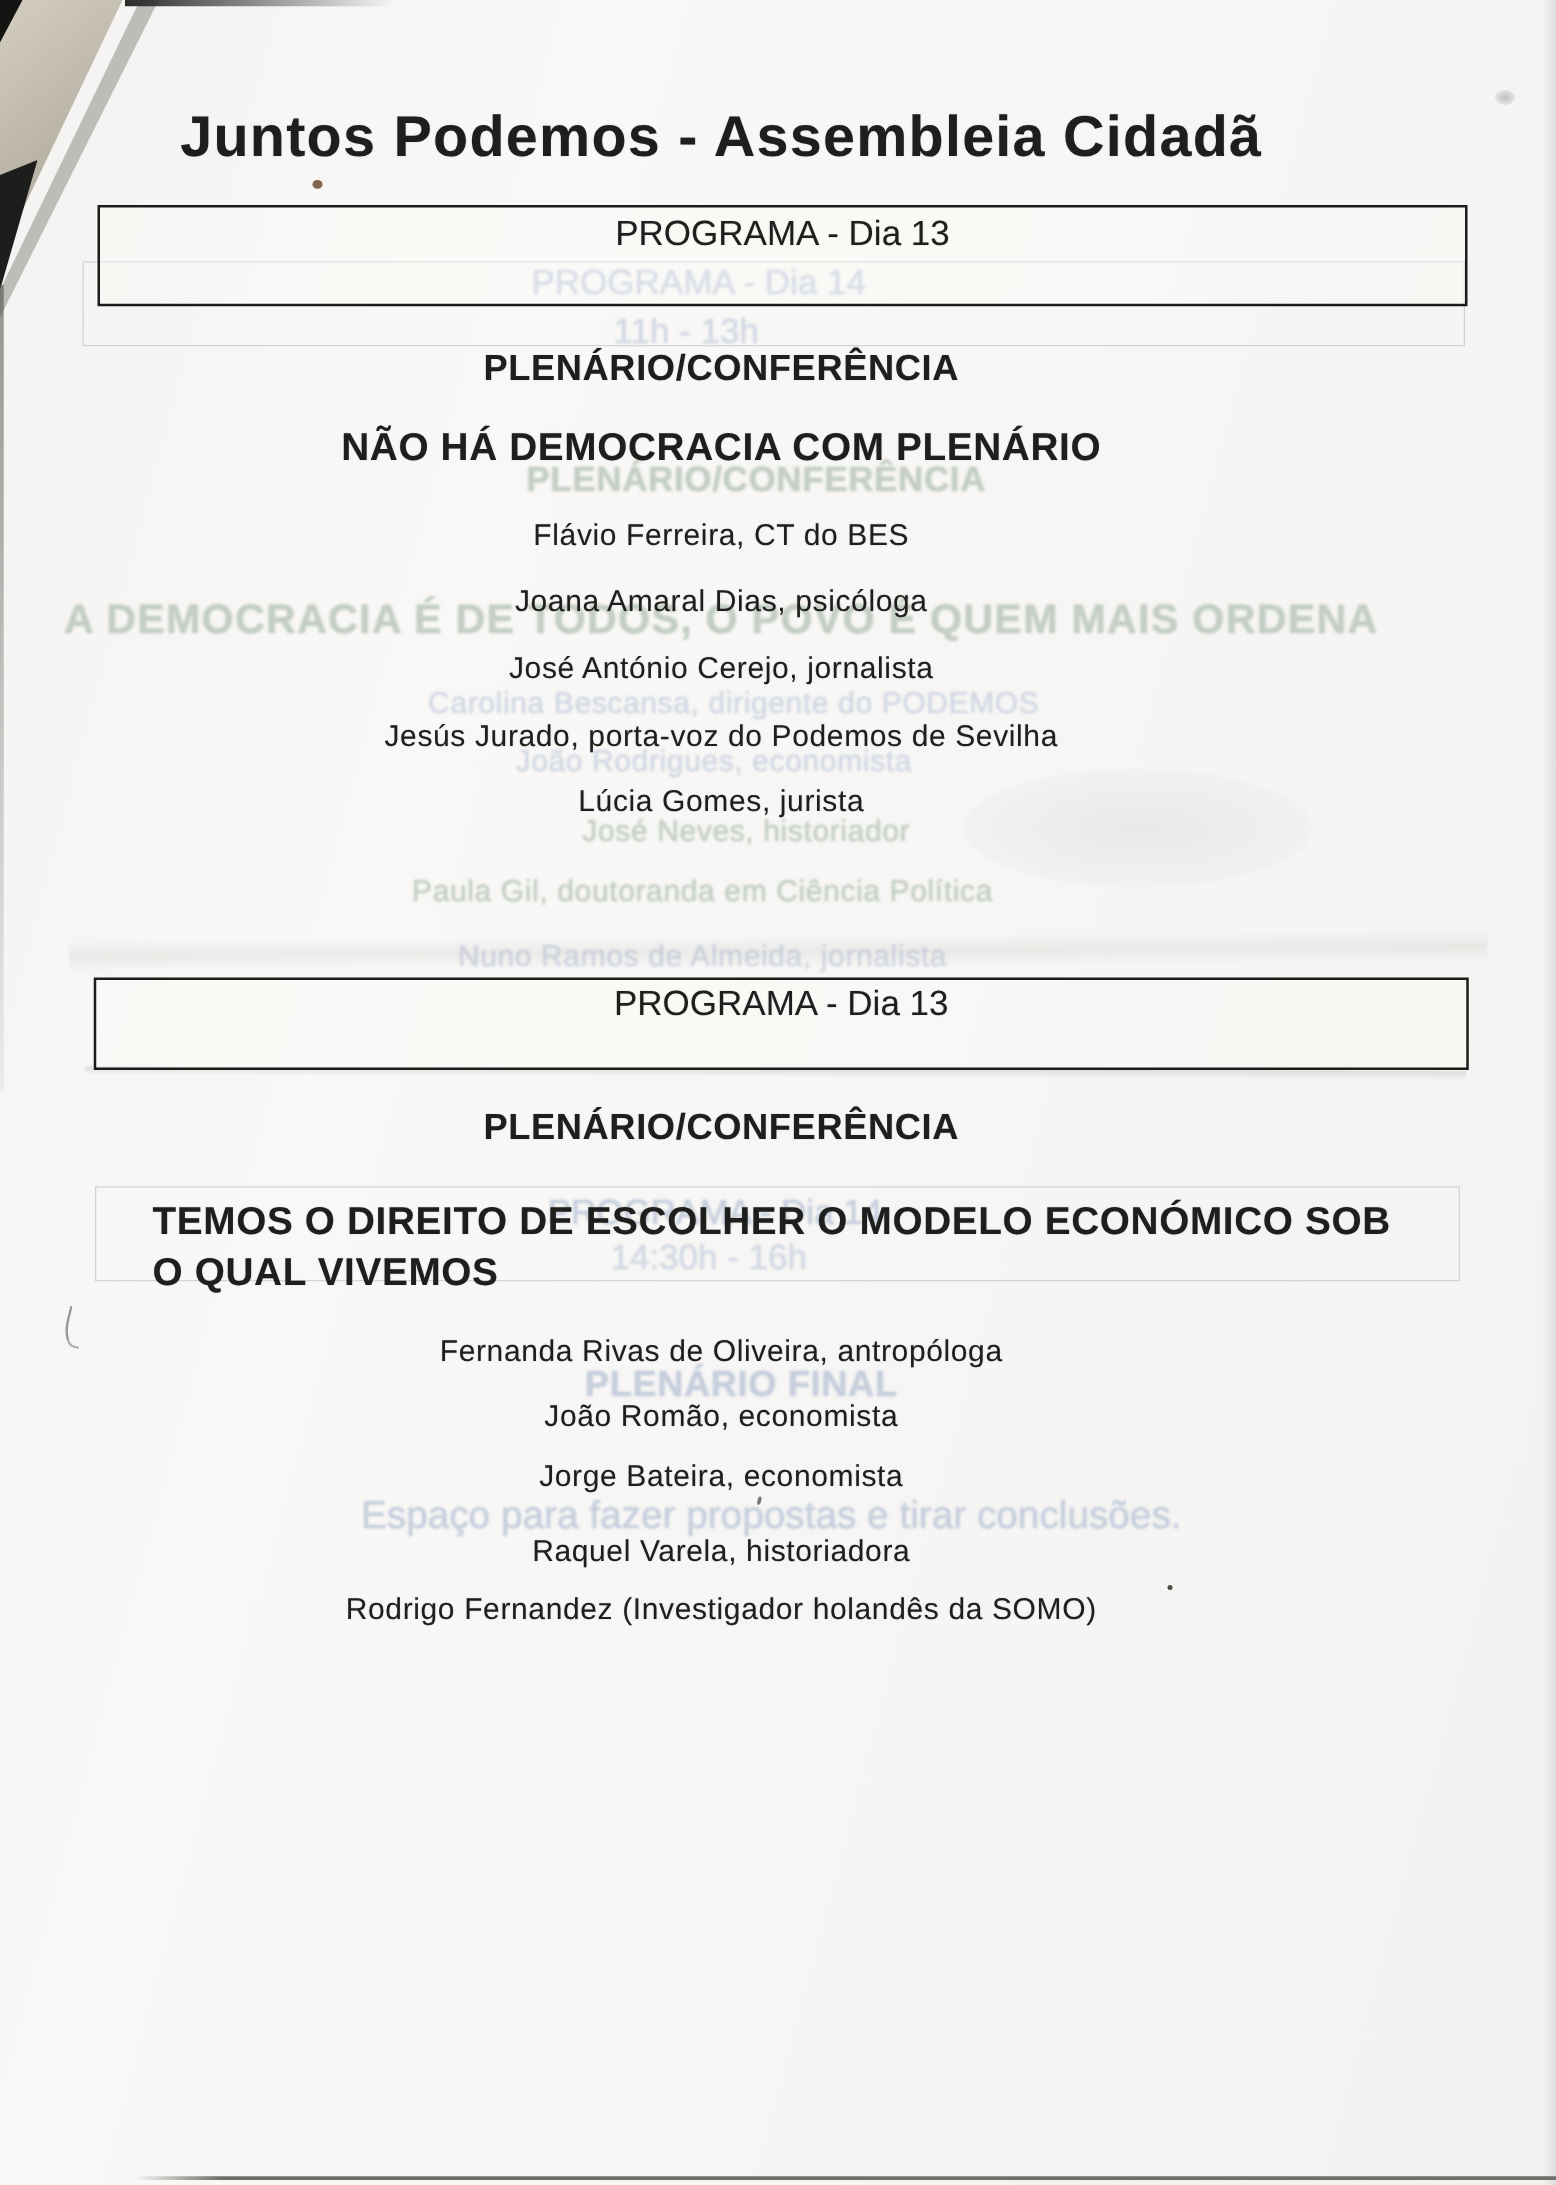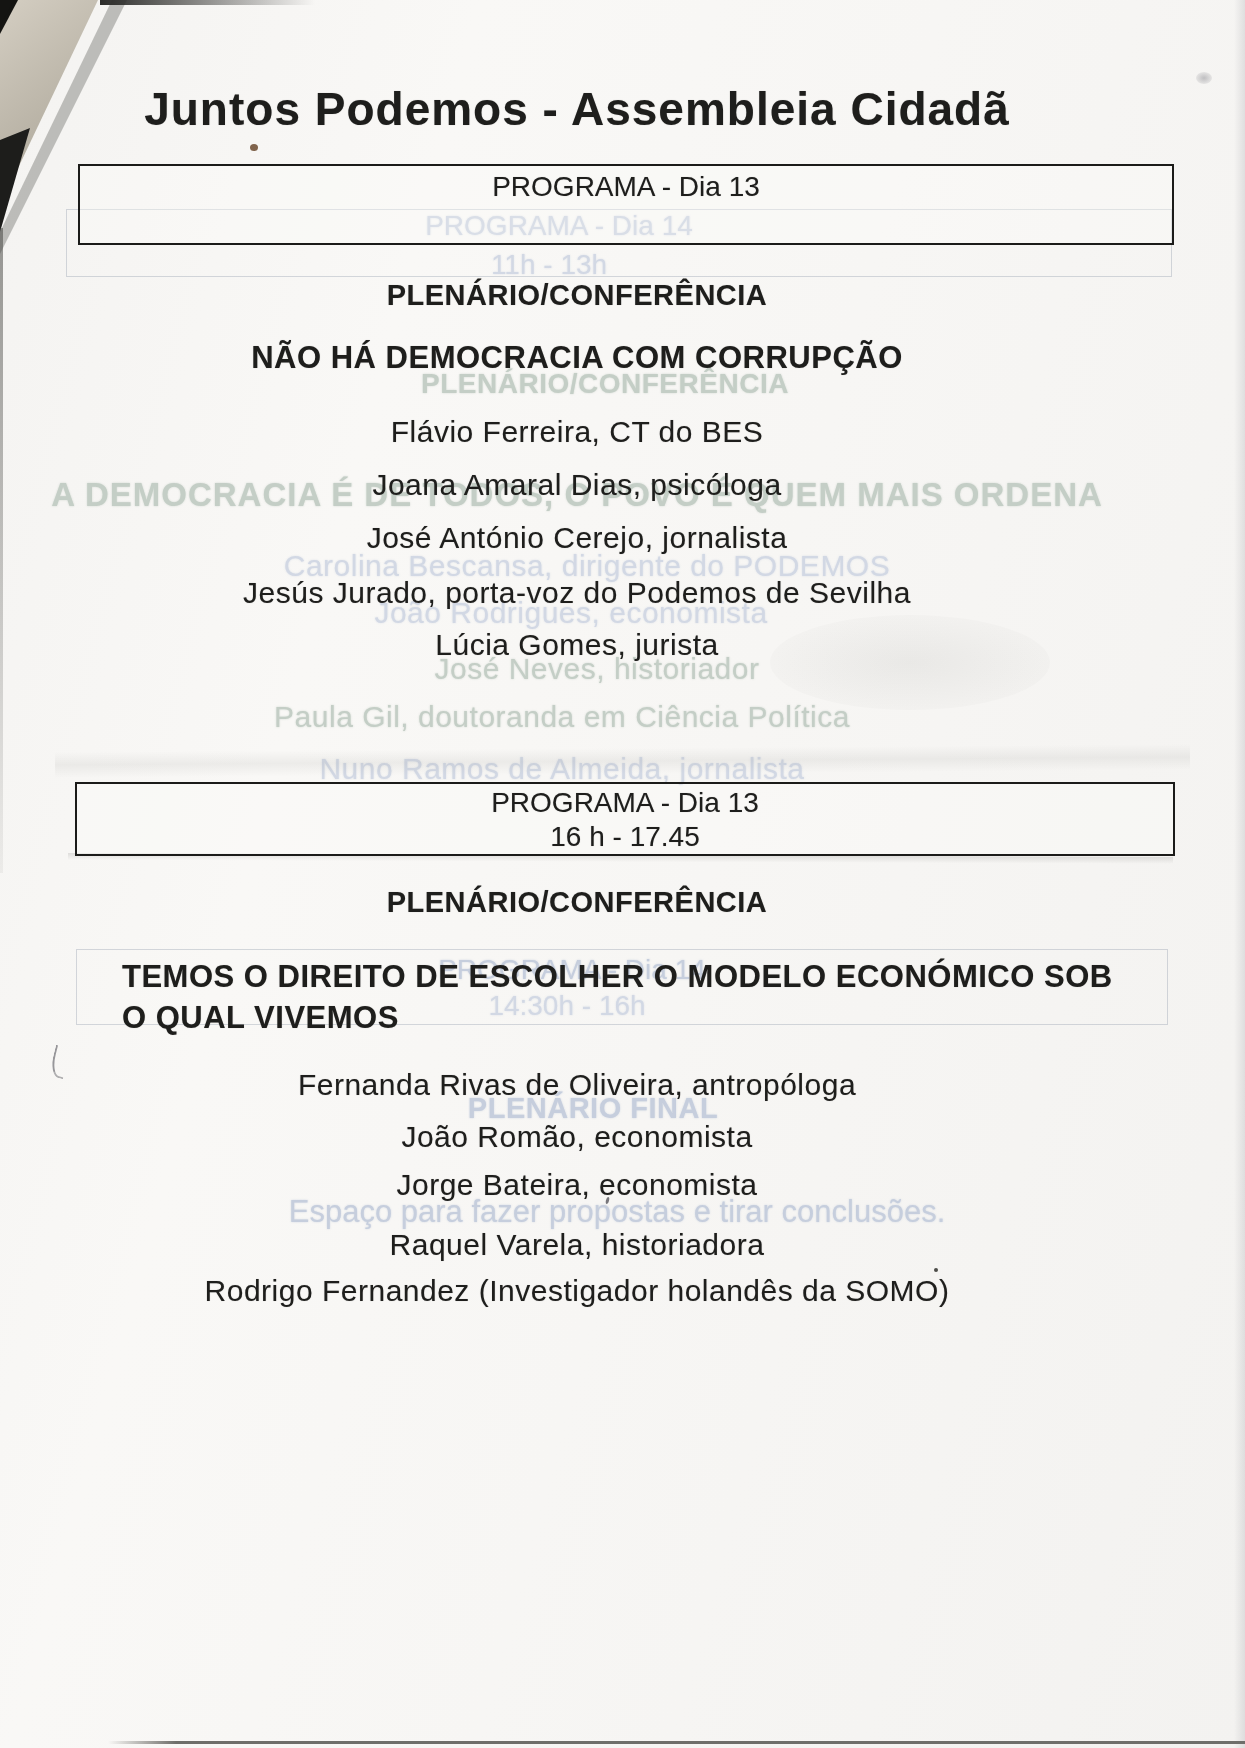--- a/index.html
+++ b/index.html
@@ -12,21 +12,21 @@
     font-family:"Liberation Sans","DejaVu Sans",sans-serif;
     color:#1e1e1c;
   }
   .abs{position:absolute;}
   .line{position:absolute;left:0;width:1154px;text-align:center;white-space:nowrap;}
   .ink{color:#1e1e1c;text-shadow:0 0 1px rgba(30,30,30,0.28);}
   .title{font-size:46px;font-weight:bold;letter-spacing:1px;}
   .boxtext{font-size:28px;line-height:36px;}
   .heading{font-size:29px;font-weight:bold;letter-spacing:0.5px;}
   .topic{font-size:31px;font-weight:bold;letter-spacing:0.5px;}
-  .speaker{font-size:30px;letter-spacing:0.5px;}
+  .speaker{font-size:24px;letter-spacing:0.5px;}
   .pbox{
     position:absolute;border:2px solid #1b1b19;
     background:rgba(252,251,249,0.35);
     text-align:center;
   }
   
   .bleed{filter:blur(0.7px);}
   .bleed-blue{color:#c6cedd;text-shadow:0 0 2px rgba(198,206,221,0.8);}
   .bleed-blue2{color:#d2d8e4;text-shadow:0 0 2px rgba(210,216,228,0.8);}
   .bleed-green{color:#c4cec6;text-shadow:0 0 2px rgba(196,206,198,0.8);}
@@ -94,31 +94,30 @@
   <div class="abs wrinkle2"></div>
   <div class="abs wrinkle3"></div>
 
   <div class="line ink title" style="top:82px;">Juntos Podemos - Assembleia Cidadã</div>
 
   <div class="pbox" style="left:78px;top:164px;width:1092px;height:74px;padding-top:3px;">
     <div class="ink boxtext">PROGRAMA - Dia 13</div>
   </div>
 
   <div class="line ink heading" style="top:279px;">PLENÁRIO/CONFERÊNCIA</div>
-  <div class="line ink topic" style="top:340px;">NÃO HÁ DEMOCRACIA COM CORRUPÇÃO</div>
+  <div class="line ink topic" style="top:340px;">NÃO HÁ DEMOCRACIA COM PLENÁRIO</div>
 
   <div class="line ink speaker" style="top:415px;">Flávio Ferreira, CT do BES</div>
   <div class="line ink speaker" style="top:468px;">Joana Amaral Dias, psicóloga</div>
   <div class="line ink speaker" style="top:521px;">José António Cerejo, jornalista</div>
   <div class="line ink speaker" style="top:576px;">Jesús Jurado, porta-voz do Podemos de Sevilha</div>
   <div class="line ink speaker" style="top:628px;">Lúcia Gomes, jurista</div>
 
   <div class="pbox" style="left:75px;top:782px;width:1096px;height:68px;padding-top:2px;">
     <div class="ink boxtext" style="line-height:34px;">PROGRAMA - Dia 13</div>
-    <div class="ink boxtext" style="line-height:34px;">16 h - 17.45</div>
   </div>
 
   <div class="line ink heading" style="top:886px;">PLENÁRIO/CONFERÊNCIA</div>
   <div class="abs ink topic" style="left:122px;top:956px;width:1000px;text-align:left;line-height:41px;">TEMOS O DIREITO DE ESCOLHER O MODELO ECONÓMICO SOB O QUAL VIVEMOS</div>
 
   <div class="line ink speaker" style="top:1120px;">João Romão, economista</div>
   <div class="line ink speaker" style="top:1068px;">Fernanda Rivas de Oliveira, antropóloga</div>
   <div class="line ink speaker" style="top:1168px;">Jorge Bateira, economista</div>
   <div class="line ink speaker" style="top:1228px;">Raquel Varela, historiadora</div>
   <div class="line ink speaker" style="top:1274px;">Rodrigo Fernandez (Investigador holandês da SOMO)</div>

